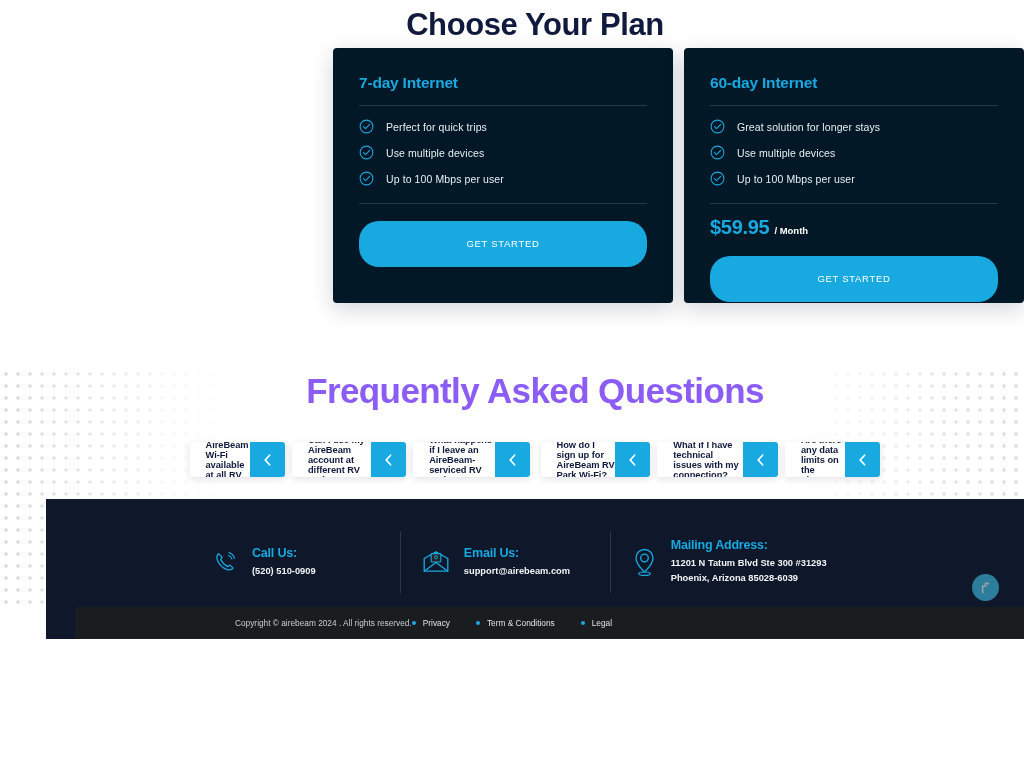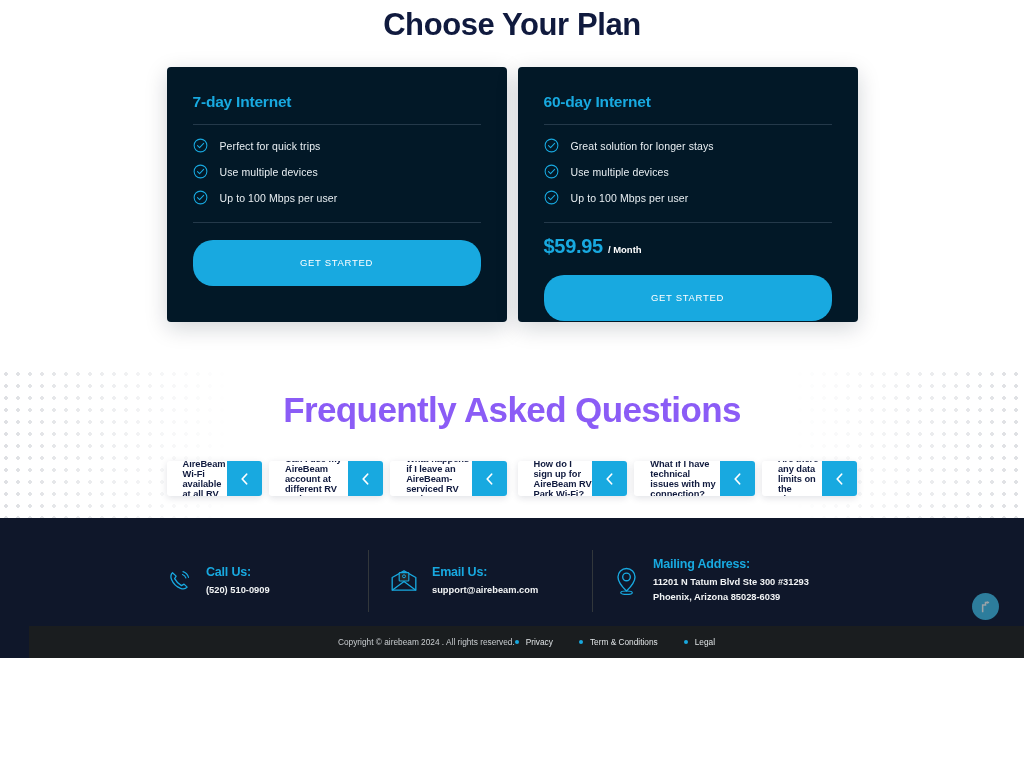--- a/index.html
+++ b/index.html
@@ -32,39 +32,38 @@
     -webkit-mask-image: linear-gradient(to right, rgba(0,0,0,0.85), rgba(0,0,0,0));
     mask-image: linear-gradient(to right, rgba(0,0,0,0.85), rgba(0,0,0,0));
   }
   .dots-right {
     right: 0; top: 368px;
     width: 230px; height: 240px;
     -webkit-mask-image: linear-gradient(to left, rgba(0,0,0,0.85), rgba(0,0,0,0));
     mask-image: linear-gradient(to left, rgba(0,0,0,0.85), rgba(0,0,0,0));
   }
 
-  .page { position: relative; z-index: 2; }
+  .page { position: relative; z-index: 2; padding-left: 46px; }
 
   
   .plans-section { padding-top: 2px; }
 
   .section-title {
     text-align: center;
     font-size: 31px;
     font-weight: 800;
     letter-spacing: -0.4px;
     color: #101a3e;
     line-height: 46px;
   }
 
   .plans-wrap {
     display: flex;
-    justify-content: center;
+    justify-content: flex-end;
     gap: 11px;
-    margin-top: 19px;
   }
 
   .plan-card {
     width: 340px;
     height: 255px;
     background: #021827;
     border-radius: 4px;
     padding: 26px 26px 0 26px;
     box-shadow: 0 6px 22px rgba(10,20,40,0.18);
     position: relative;
@@ -247,21 +246,21 @@
     line-height: 15px;
   }
 
   .footer-bottom {
     position: absolute;
     left: 0; right: 0; bottom: 0;
     height: 32px;
     background: #1a1d1f;
     display: flex;
     align-items: center;
-    justify-content: center;
+    justify-content: flex-start;
     padding: 0 160px;
     margin-left: 29px;
   }
   .copyright {
     color: #c9cdd0;
     font-size: 8.3px;
   }
   .footer-links {
     display: flex;
     align-items: center;

